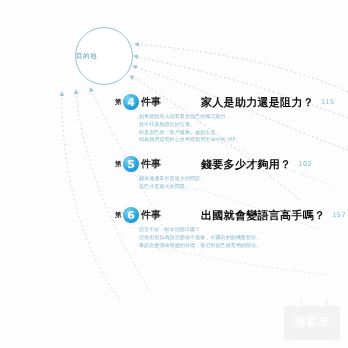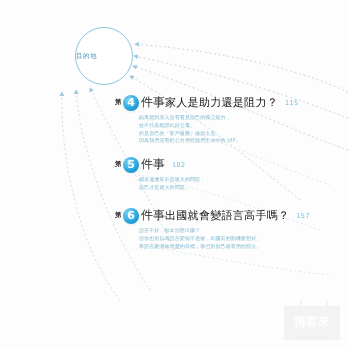--- a/index.html
+++ b/index.html
@@ -50,30 +50,31 @@
     background:radial-gradient(circle at 35% 30%, #7fd4f4 0%, #29a8e0 55%, #0e7fb8 100%);
     box-shadow:0 0 0 1px rgba(255,255,255,.9), 0 1px 1.5px rgba(0,0,0,.18);
     display:flex;align-items:center;justify-content:center;
     color:#ffffff;
     font-size:11px;
     font-weight:bold;
     line-height:1;
     margin-right:2px;
   }
   .kw2{
-    font-size:12px;
+    font-size:10px;
     color:#2b2b2b;
-    font-weight:normal;
-    margin-right:0;
+    font-weight:bold;
+    margin-right:16px;
   }
   .title{
     font-size:11px;
-    font-weight:normal;
+    font-weight:bold;
     color:#111111;
     letter-spacing:.3px;
+    margin-left:24px;
   }
   .pageno{
     font-size:6.5px;
     color:#6fbcd8;
     margin-left:7px;
     letter-spacing:.4px;
   }
   .body-lines{
     margin-top:3px;
     margin-left:24px;
@@ -172,20 +173,21 @@
       <div class="body-line">而是自己的「客戶服務」做得太差，</div>
       <div class="body-line">因為我們沒有把心力用在我們生命中的 VIP。</div>
     </div>
   </div>
 
   <div class="entry" style="left:115px;top:156px;">
     <div class="entry-head">
       <span class="kw">第</span>
       <span class="numcircle">5</span>
       <span class="kw2">件事</span>
+      <span class="title">錢要多少才夠用？</span>
       <span class="pageno">102</span>
     </div>
     <div class="body-lines">
       <div class="body-line">錢永遠通常不是最大的問題，</div>
       <div class="body-line">自己才是最大的問題。</div>
     </div>
   </div>
 
   <div class="entry" style="left:115px;top:207px;">
     <div class="entry-head">

